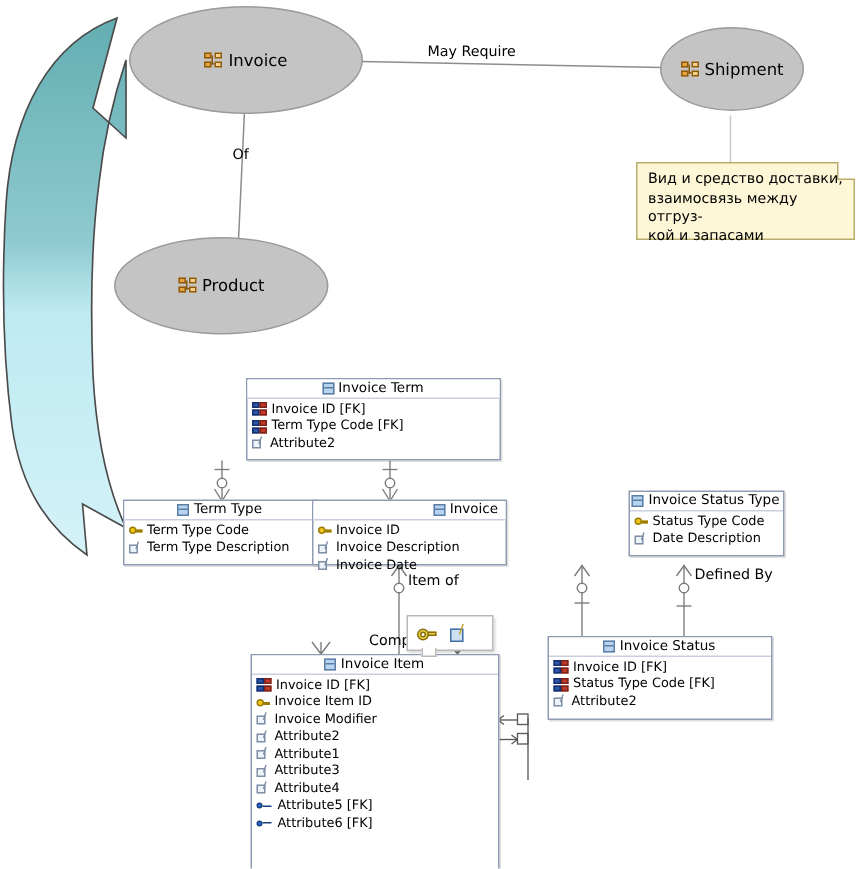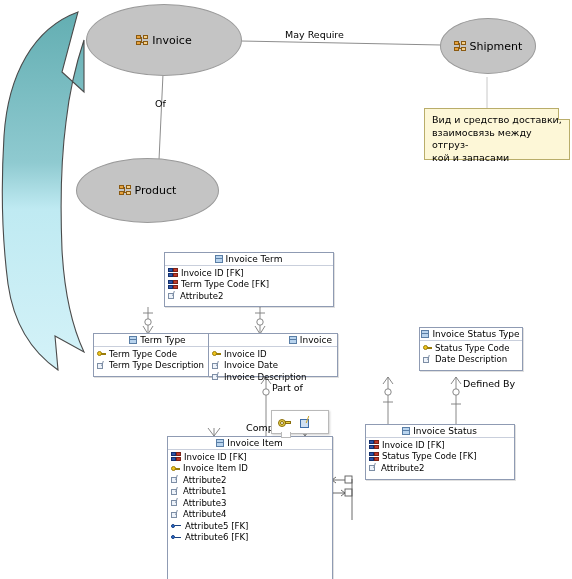--- a/index.html
+++ b/index.html
@@ -287,21 +287,21 @@
       <div class="ent-row">
         <span class="ico ico-attr">
             <i class="sq"></i>
             <i class="tk"></i>
           </span>
         <span>Attribute2</span>
       </div>
     </div>
   </div>
 
-  <div class="abs entity" style="left:82px;top:333px;width:130px;height:44px;margin-left:11px;">
+  <div class="abs entity" style="left:82px;top:333px;width:130px;height:44px;">
     <div class="ent-head center">
       <span class="ico ico-table"></span>
       <span class="ent-title">Term Type</span>
     </div>
     <div class="ent-body">
       <div class="ent-row">
         <span class="ico ico-pk">
             <i class="kb"></i>
             <i class="ks"></i>
           </span>
@@ -328,28 +328,28 @@
             <i class="kb"></i>
             <i class="ks"></i>
           </span>
         <span>Invoice ID</span>
       </div>
       <div class="ent-row">
         <span class="ico ico-attr">
             <i class="sq"></i>
             <i class="tk"></i>
           </span>
+        <span>Invoice Description</span>
+      </div>
+      <div class="ent-row">
+        <span class="ico ico-attr">
+            <i class="sq"></i>
+            <i class="tk"></i>
+          </span>
         <span>Invoice Date</span>
-      </div>
-      <div class="ent-row">
-        <span class="ico ico-attr">
-            <i class="sq"></i>
-            <i class="tk"></i>
-          </span>
-        <span>Invoice Description</span>
       </div>
     </div>
   </div>
 
   <div class="abs entity" style="left:419px;top:327px;width:104px;height:44px;">
     <div class="ent-head center">
       <span class="ico ico-table"></span>
       <span class="ent-title">Invoice Status Type</span>
     </div>
     <div class="ent-body">
@@ -390,20 +390,27 @@
             <i class="kb"></i>
             <i class="ks"></i>
           </span>
         <span>Invoice Item ID</span>
       </div>
       <div class="ent-row">
         <span class="ico ico-attr">
             <i class="sq"></i>
             <i class="tk"></i>
           </span>
+        <span>Invoice Modifier</span>
+      </div>
+      <div class="ent-row">
+        <span class="ico ico-attr">
+            <i class="sq"></i>
+            <i class="tk"></i>
+          </span>
         <span>Attribute2</span>
       </div>
       <div class="ent-row">
         <span class="ico ico-attr">
             <i class="sq"></i>
             <i class="tk"></i>
           </span>
         <span>Attribute1</span>
       </div>
       <div class="ent-row">
@@ -464,21 +471,21 @@
       <div class="ent-row">
         <span class="ico ico-attr">
             <i class="sq"></i>
             <i class="tk"></i>
           </span>
         <span>Attribute2</span>
       </div>
     </div>
   </div>
 
-  <div class="abs rel-label" style="left:272px;top:382px;">Part of</div>
+  <div class="abs rel-label" style="left:272px;top:382px;">Item of</div>
   <div class="abs rel-label" style="left:246px;top:422px;">Comp</div>
   <div class="abs rel-label" style="left:463px;top:378px;">Defined By</div>
 
   <div class="abs minibar" style="left:271px;top:410px;width:58px;height:24px;">
     <span class="ico ico-bigkey">
       <i class="kb"></i>
         <i class="kh"></i>
         <i class="ks"></i>
     </span>
     <span class="ico ico-bigattr">

